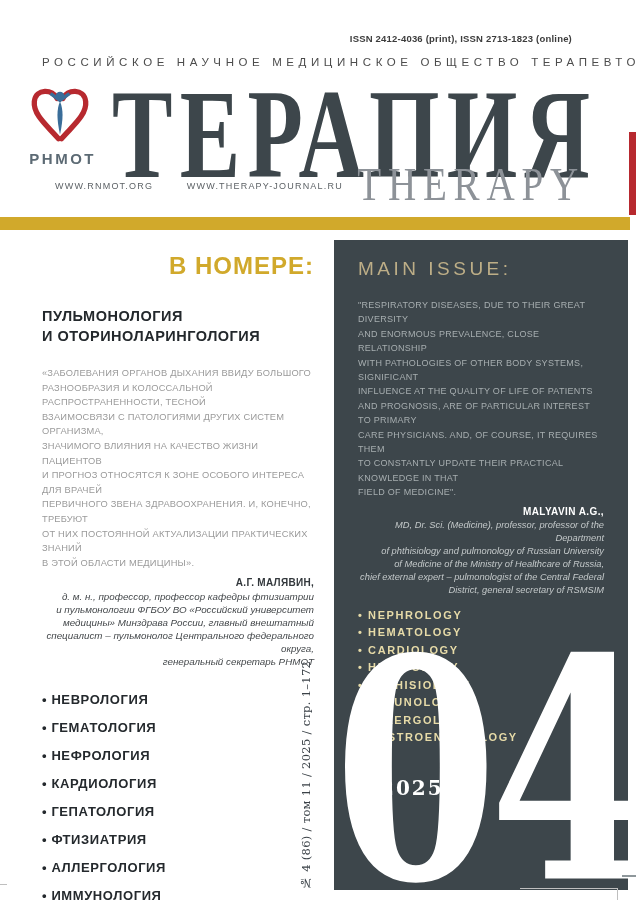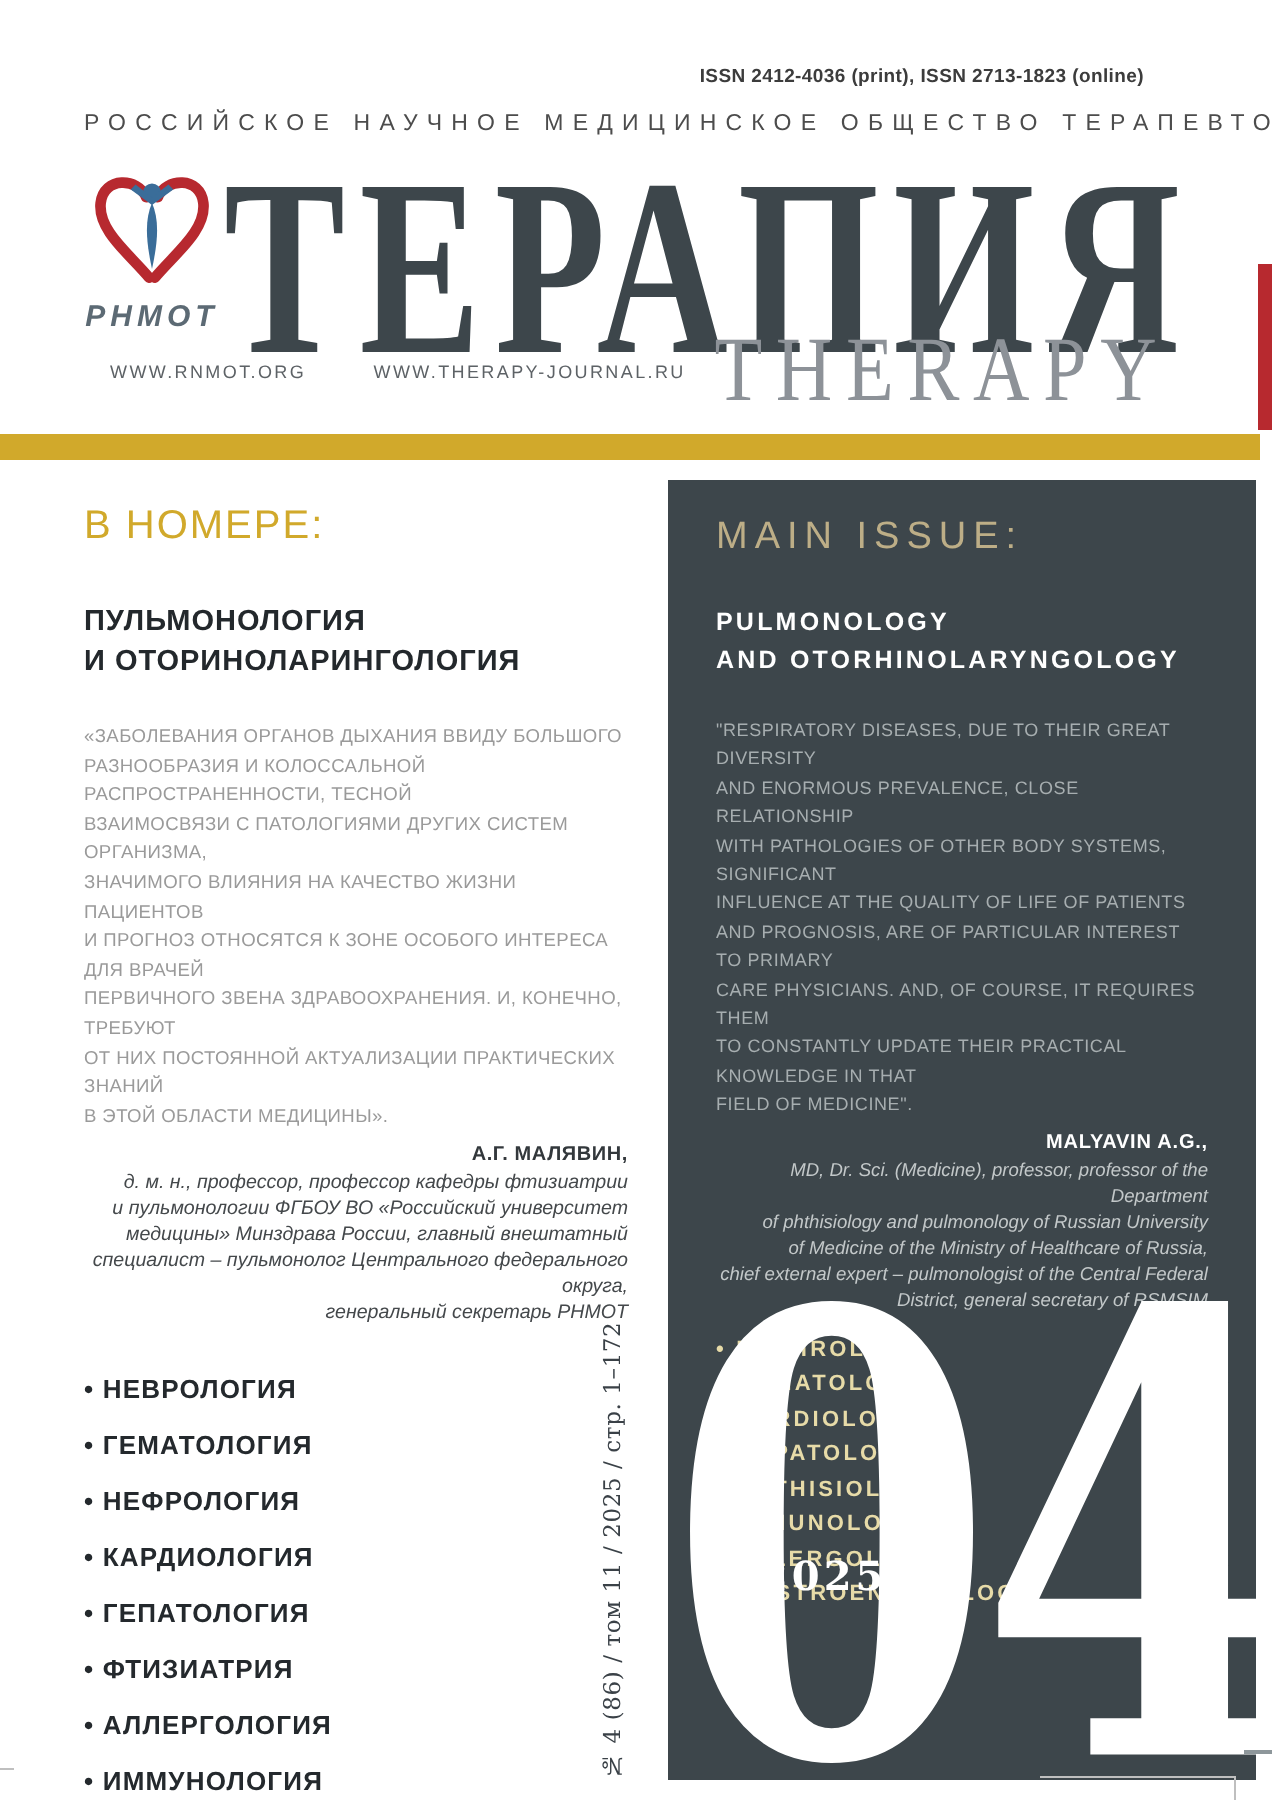--- a/index.html
+++ b/index.html
@@ -4,41 +4,41 @@
 <style>
   html,body{margin:0;padding:0;background:#e8e8e8;}
   .page{
     position:relative;width:636px;height:900px;margin:0 auto;
     background:#ffffff;overflow:hidden;
     font-family:"Liberation Sans",sans-serif;
   }
   
   .issn{position:absolute;top:33px;right:64px;font-size:9.5px;font-weight:bold;color:#3c3c3c;letter-spacing:.2px;}
   .society{position:absolute;top:56px;left:42px;font-size:11.5px;color:#4c4c4c;letter-spacing:4.6px;white-space:nowrap;}
-  .logo{position:absolute;left:40px;top:86px;width:72px;text-align:center;font-style:italic;}
+  .logo{position:absolute;left:24px;top:86px;width:72px;text-align:right;}
   .logo svg{display:block;margin:0 auto;}
   .logo-abbr{margin-top:2px;font-size:15px;font-weight:bold;color:#5c6a74;letter-spacing:2.5px;}
   .title-ru{
     position:absolute;left:112px;top:72px;line-height:1;
     font-family:"Liberation Serif",serif;font-weight:bold;font-size:126px;
     color:var(--dark-slate,#3d464b);letter-spacing:10px;white-space:nowrap;
     transform:scaleX(.72);transform-origin:left top;
   }
   .title-en{
     position:absolute;right:51px;top:162px;line-height:1;
     font-family:"Liberation Serif",serif;font-size:46px;color:#8d9298;
     letter-spacing:8px;white-space:nowrap;transform:scaleX(.85);transform-origin:right top;
   }
   .urls{position:absolute;left:55px;top:181px;font-size:9px;color:#5d6266;letter-spacing:1.2px;}
   .urls span{margin-right:30px;}
   .red-strip{position:absolute;right:0;top:132px;width:7px;height:83px;background:var(--logo-red,#b12a30);}
   .gold-bar{position:absolute;left:0;top:217px;width:630px;height:13px;background:var(--gold,#d1a92b);}
   
   .left-col{position:absolute;left:42px;top:252px;width:272px;}
-  .left-heading{font-size:20px;font-weight:normal;color:var(--gold,#c9a22b);letter-spacing:1px;}
+  .left-heading{font-size:24px;font-weight:bold;color:var(--gold,#c9a22b);letter-spacing:1px;text-align:right;}
   .left-topic{margin-top:26px;font-size:14.5px;font-weight:bold;color:#23282c;line-height:20px;letter-spacing:.5px;white-space:pre-line;}
   .left-quote{margin-top:20px;font-size:9.3px;color:#9a9a9a;line-height:14.6px;letter-spacing:.2px;white-space:pre-line;}
   .left-author{margin-top:7px;text-align:right;font-size:10px;font-weight:bold;color:#33383c;letter-spacing:.3px;}
   .left-bio{margin-top:2px;text-align:right;font-style:italic;font-size:9.8px;color:#44484b;line-height:13px;white-space:pre-line;}
   .ru-list{list-style:none;margin:24px 0 0 0;padding:0;}
   .ru-list li{font-size:13px;font-weight:bold;color:#24292d;letter-spacing:.6px;margin-bottom:13px;}
   .ru-list li::before{content:"\2022\00a0";}
   
   .dark-box{
     position:absolute;left:334px;top:240px;width:294px;height:650px;
@@ -135,22 +135,20 @@
         <li>КАРДИОЛОГИЯ</li>
         <li>ГЕПАТОЛОГИЯ</li>
         <li>ФТИЗИАТРИЯ</li>
         <li>АЛЛЕРГОЛОГИЯ</li>
         <li>ИММУНОЛОГИЯ</li>
       </ul>
   </div>
 
   <div class="dark-box">
     <div class="mi-heading">MAIN ISSUE:</div>
-    <div class="mi-topic">PULMONOLOGY
-AND OTORHINOLARYNGOLOGY</div>
     <div class="mi-quote">"RESPIRATORY DISEASES, DUE TO THEIR GREAT DIVERSITY
 AND ENORMOUS PREVALENCE, CLOSE RELATIONSHIP
 WITH PATHOLOGIES OF OTHER BODY SYSTEMS, SIGNIFICANT
 INFLUENCE AT THE QUALITY OF LIFE OF PATIENTS
 AND PROGNOSIS, ARE OF PARTICULAR INTEREST TO PRIMARY
 CARE PHYSICIANS. AND, OF COURSE, IT REQUIRES THEM
 TO CONSTANTLY UPDATE THEIR PRACTICAL KNOWLEDGE IN THAT
 FIELD OF MEDICINE".</div>
     <div class="mi-author">MALYAVIN A.G.,</div>
     <div class="mi-bio">MD, Dr. Sci. (Medicine), professor, professor of the Department

